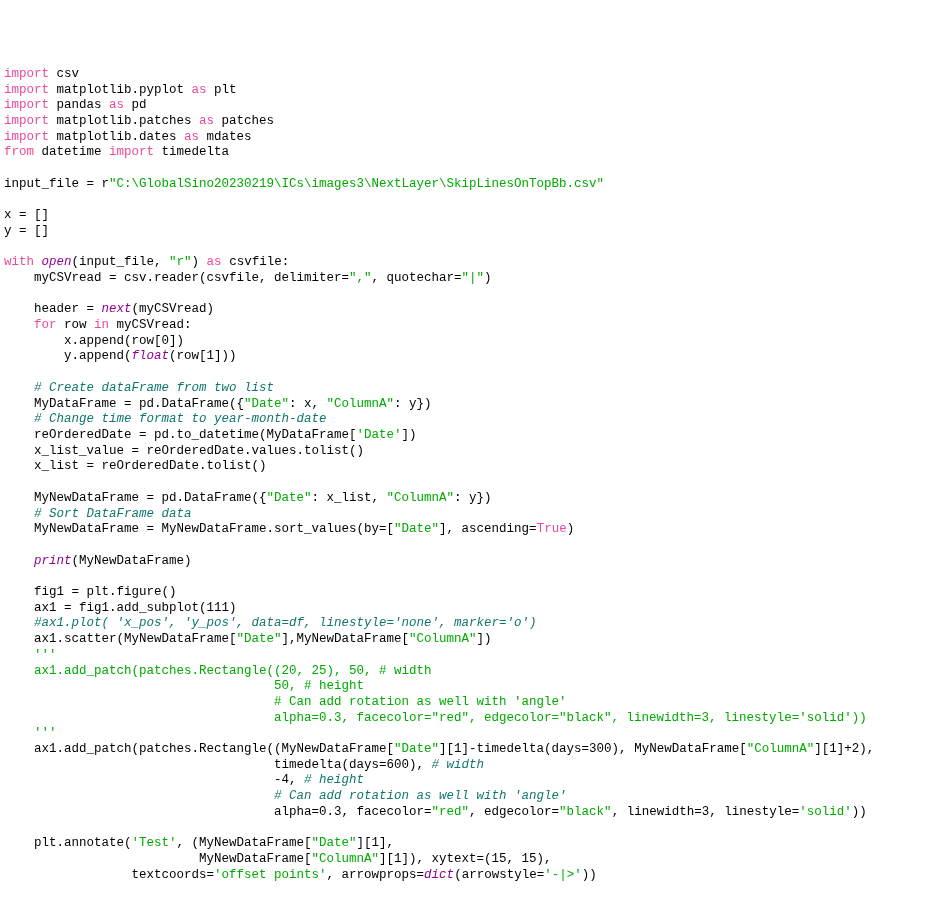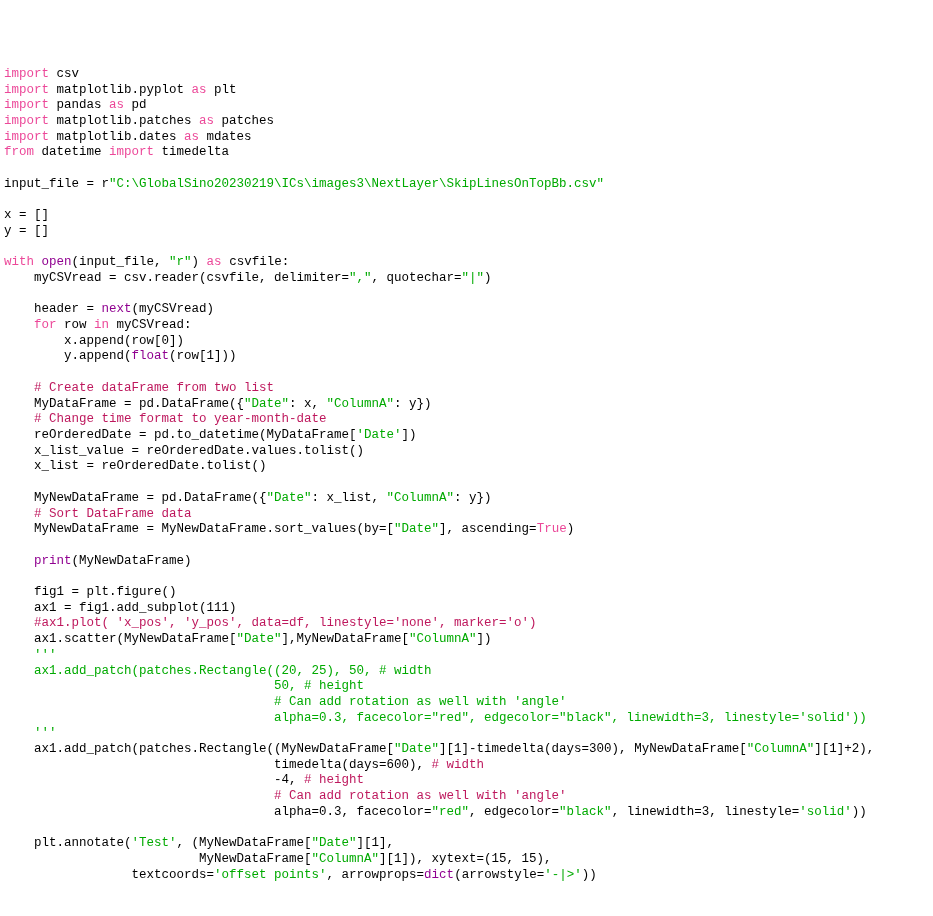--- a/index.html
+++ b/index.html
@@ -9,23 +9,23 @@
     font-family: "Courier New", Courier, monospace;
     font-size: 12.5px;
     line-height: 15.7px;
     white-space: pre;
     color: #000000;
   }
   .code {
     white-space: pre;
   }
   .kw-orange { color: #ec4899; }      
-  .name-purple { color: #900090; }      
+  .name-purple { color: #900090; font-style: italic; }      
   .str-green { color: #00aa00; }      
-  .comment   { color: #be185d; }
+  .comment   { color: #0f766e; font-style: italic; }
 </style>
 </head>
 <body>
 
 
 
 <div id="code-root" class="code"><div><span class="kw-orange">import</span><span> csv</span></div><div><span class="kw-orange">import</span><span> matplotlib.pyplot </span><span class="kw-orange">as</span><span> plt</span></div><div><span class="kw-orange">import</span><span> pandas </span><span class="kw-orange">as</span><span> pd</span></div><div><span class="kw-orange">import</span><span> matplotlib.patches </span><span class="kw-orange">as</span><span> patches</span></div><div><span class="kw-orange">import</span><span> matplotlib.dates </span><span class="kw-orange">as</span><span> mdates</span></div><div><span class="kw-orange">from</span><span> datetime </span><span class="kw-orange">import</span><span> timedelta</span></div><div>&nbsp;</div><div><span>input_file = r</span><span class="str-green">"C:\GlobalSino20230219\ICs\images3\NextLayer\SkipLinesOnTopBb.csv"</span></div><div>&nbsp;</div><div><span>x = []</span></div><div><span>y = []</span></div><div>&nbsp;</div><div><span class="kw-orange">with</span><span> </span><span class="name-purple">open</span><span>(input_file, </span><span class="str-green">"r"</span><span>) </span><span class="kw-orange">as</span><span> csvfile:</span></div><div><span>    myCSVread = csv.reader(csvfile, delimiter=</span><span class="str-green">","</span><span>, quotechar=</span><span class="str-green">"|"</span><span>)</span></div><div>&nbsp;</div><div><span>    header = </span><span class="name-purple">next</span><span>(myCSVread)</span></div><div><span>    </span><span class="kw-orange">for</span><span> row </span><span class="kw-orange">in</span><span> myCSVread:</span></div><div><span>        x.append(row[0])</span></div><div><span>        y.append(</span><span class="name-purple">float</span><span>(row[1]))</span></div><div>&nbsp;</div><div><span>    </span><span class="comment"># Create dataFrame from two list</span></div><div><span>    MyDataFrame = pd.DataFrame({</span><span class="str-green">"Date"</span><span>: x, </span><span class="str-green">"ColumnA"</span><span>: y})</span></div><div><span>    </span><span class="comment"># Change time format to year-month-date</span></div><div><span>    reOrderedDate = pd.to_datetime(MyDataFrame[</span><span class="str-green">'Date'</span><span>])</span></div><div><span>    x_list_value = reOrderedDate.values.tolist()</span></div><div><span>    x_list = reOrderedDate.tolist()</span></div><div>&nbsp;</div><div><span>    MyNewDataFrame = pd.DataFrame({</span><span class="str-green">"Date"</span><span>: x_list, </span><span class="str-green">"ColumnA"</span><span>: y})</span></div><div><span>    </span><span class="comment"># Sort DataFrame data</span></div><div><span>    MyNewDataFrame = MyNewDataFrame.sort_values(by=[</span><span class="str-green">"Date"</span><span>], ascending=</span><span class="kw-orange">True</span><span>)</span></div><div>&nbsp;</div><div><span>    </span><span class="name-purple">print</span><span>(MyNewDataFrame)</span></div><div>&nbsp;</div><div><span>    fig1 = plt.figure()</span></div><div><span>    ax1 = fig1.add_subplot(111)</span></div><div><span>    </span><span class="comment">#ax1.plot( 'x_pos', 'y_pos', data=df, linestyle='none', marker='o')</span></div><div><span>    ax1.scatter(MyNewDataFrame[</span><span class="str-green">"Date"</span><span>],MyNewDataFrame[</span><span class="str-green">"ColumnA"</span><span>])</span></div><div><span>    </span><span class="str-green">'''</span></div><div><span class="str-green">    ax1.add_patch(patches.Rectangle((20, 25), 50, # width</span></div><div><span class="str-green">                                    50, # height</span></div><div><span class="str-green">                                    # Can add rotation as well with 'angle'</span></div><div><span class="str-green">                                    alpha=0.3, facecolor="red", edgecolor="black", linewidth=3, linestyle='solid'))</span></div><div><span class="str-green">    '''</span></div><div><span>    ax1.add_patch(patches.Rectangle((MyNewDataFrame[</span><span class="str-green">"Date"</span><span>][1]-timedelta(days=300), MyNewDataFrame[</span><span class="str-green">"ColumnA"</span><span>][1]+2),</span></div><div><span>                                    timedelta(days=600), </span><span class="comment"># width</span></div><div><span>                                    -4, </span><span class="comment"># height</span></div><div><span>                                    </span><span class="comment"># Can add rotation as well with 'angle'</span></div><div><span>                                    alpha=0.3, facecolor=</span><span class="str-green">"red"</span><span>, edgecolor=</span><span class="str-green">"black"</span><span>, linewidth=3, linestyle=</span><span class="str-green">'solid'</span><span>))</span></div><div>&nbsp;</div><div><span>    plt.annotate(</span><span class="str-green">'Test'</span><span>, (MyNewDataFrame[</span><span class="str-green">"Date"</span><span>][1],</span></div><div><span>                          MyNewDataFrame[</span><span class="str-green">"ColumnA"</span><span>][1]), xytext=(15, 15),</span></div><div><span>                 textcoords=</span><span class="str-green">'offset points'</span><span>, arrowprops=</span><span class="name-purple">dict</span><span>(arrowstyle=</span><span class="str-green">'-|&gt;'</span><span>))</span></div><div>&nbsp;</div><div>&nbsp;</div><div><span>    plt.xticks(MyNewDataFrame[</span><span class="str-green">"Date"</span><span>], rotation = </span><span class="str-green">"vertical"</span><span>)</span></div></div>
 
 
 

